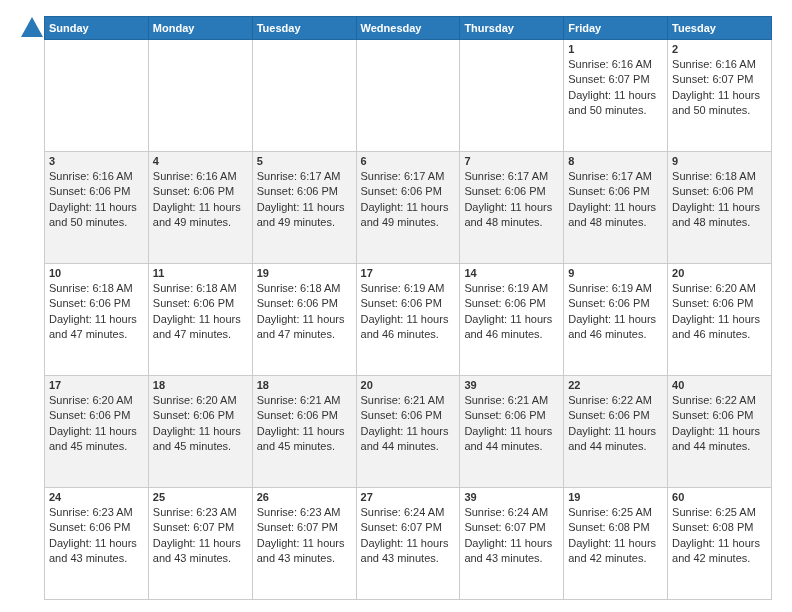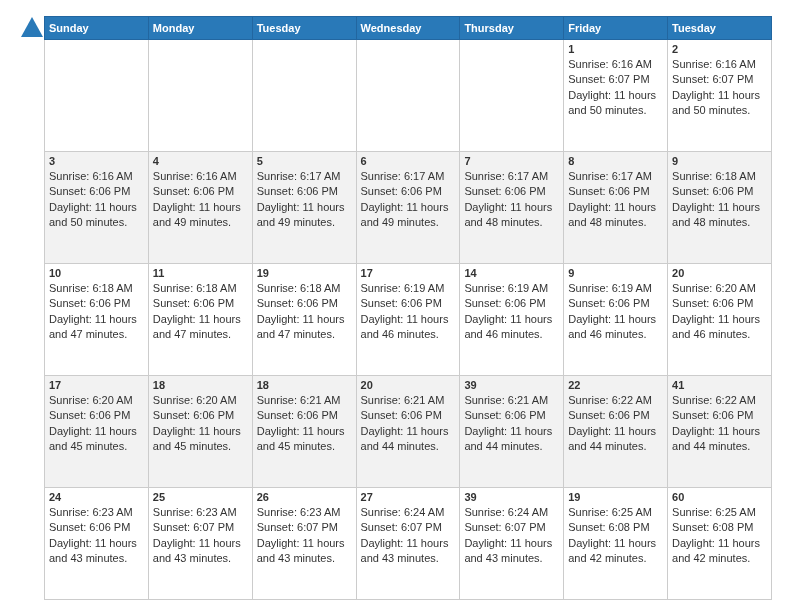--- a/index.html
+++ b/index.html
@@ -284,21 +284,21 @@
 and 44 minutes.</div>
           </td>
           <td>
             <div class="day-number">22</div>
             <div class="day-info" style="white-space: pre-line;">Sunrise: 6:22 AM
 Sunset: 6:06 PM
 Daylight: 11 hours
 and 44 minutes.</div>
           </td>
           <td>
-            <div class="day-number">41</div>
+            <div class="day-number">40</div>
             <div class="day-info" style="white-space: pre-line;">Sunrise: 6:22 AM
 Sunset: 6:06 PM
 Daylight: 11 hours
 and 44 minutes.</div>
           </td>
         </tr>
         <tr class="week-row normal-row">
           <td>
             <div class="day-number">24</div>
             <div class="day-info" style="white-space: pre-line;">Sunrise: 6:23 AM

